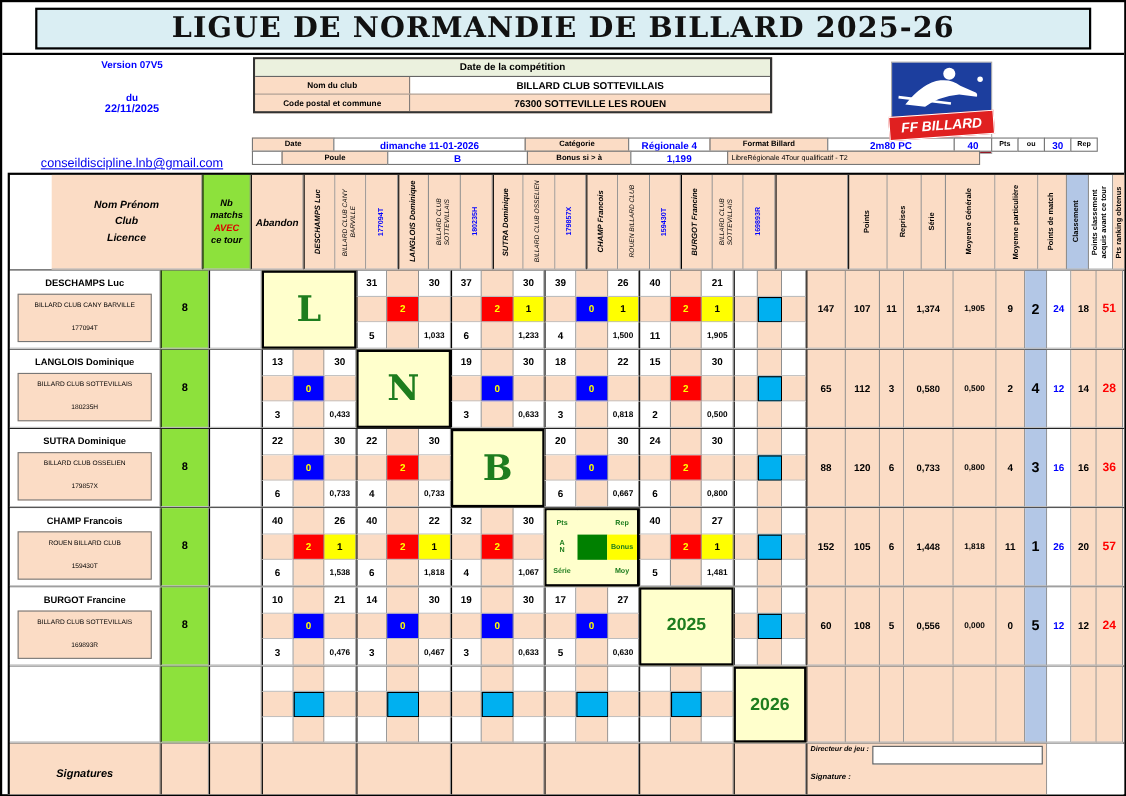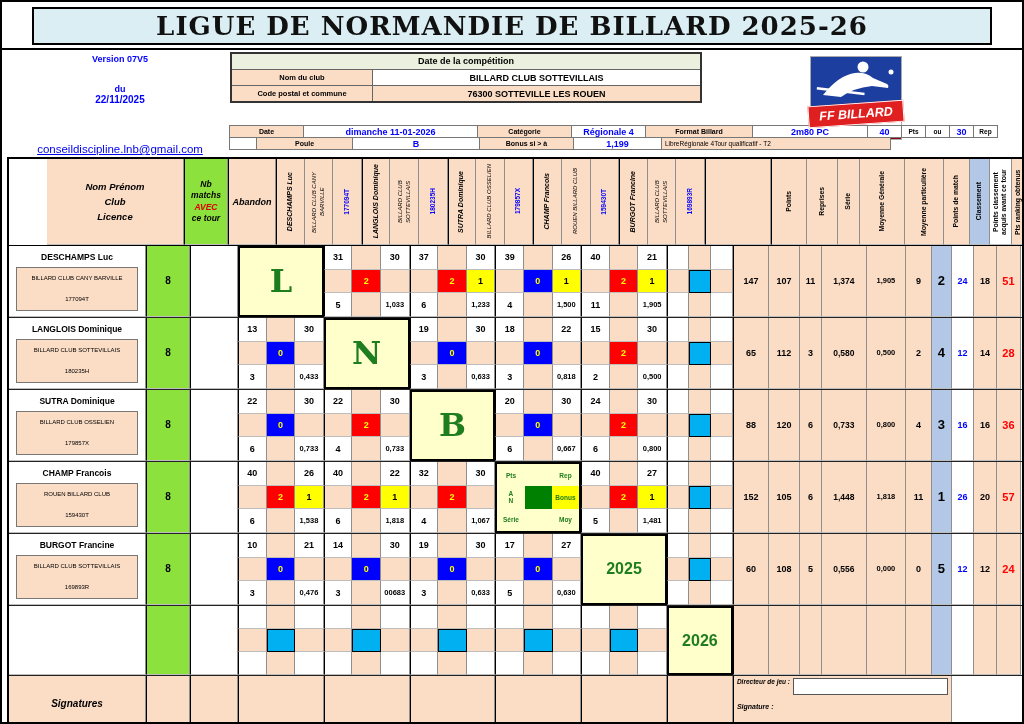--- a/index.html
+++ b/index.html
@@ -573,21 +573,21 @@
         <div class="c p" style="grid-area: 3 / 5;"></div>
         <div class="c avg" style="grid-area: 3 / 6; text-align: center;">0,476</div>
         <div class="c v bL" style="grid-area: 1 / 7;">14</div>
         <div class="c p" style="grid-area: 1 / 8;"></div>
         <div class="c v" style="grid-area: 1 / 9;">30</div>
         <div class="c p bL" style="grid-area: 2 / 7;"></div>
         <div class="c mpb" style="grid-area: 2 / 8;">0</div>
         <div class="c p" style="grid-area: 2 / 9;"></div>
         <div class="c v bL" style="grid-area: 3 / 7;">3</div>
         <div class="c p" style="grid-area: 3 / 8;"></div>
-        <div class="c avg" style="grid-area: 3 / 9;">00683</div>
+        <div class="c avg" style="grid-area: 3 / 9;">0,467</div>
         <div class="c v bL" style="grid-area: 1 / 10;">19</div>
         <div class="c p" style="grid-area: 1 / 11;"></div>
         <div class="c v" style="grid-area: 1 / 12;">30</div>
         <div class="c p bL" style="grid-area: 2 / 10;"></div>
         <div class="c mpb" style="grid-area: 2 / 11;">0</div>
         <div class="c p" style="grid-area: 2 / 12;"></div>
         <div class="c v bL" style="grid-area: 3 / 10;">3</div>
         <div class="c p" style="grid-area: 3 / 11;"></div>
         <div class="c avg" style="grid-area: 3 / 12;">0,633</div>
         <div class="c v bL" style="grid-area: 1 / 13;">17</div>

